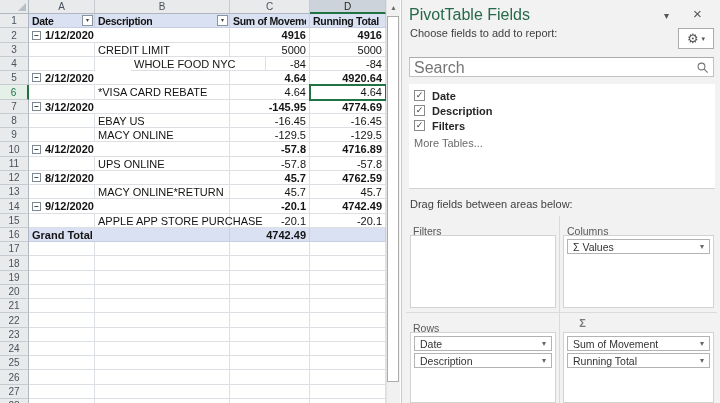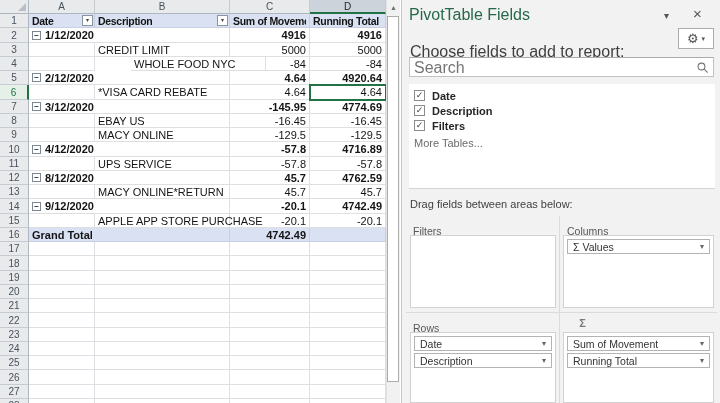--- a/index.html
+++ b/index.html
@@ -35,21 +35,21 @@
         border-left:1px solid #E3E3E3;box-sizing:border-box;}
   .vs-up{position:absolute;left:0;top:0;width:13px;height:15px;background:#F1F1F1;color:#6F6F6F;
         font-size:7px;text-align:center;line-height:15px;}
   .vs-thumb{position:absolute;left:0;top:16px;width:12px;height:366px;background:#FFFFFF;border:1px solid #ACACAC;box-sizing:border-box;}
   
   .pane{position:absolute;left:401px;top:0;width:319px;height:403px;background:#F2F2F2;
         border-left:1px solid #C9C9C9;box-sizing:border-box;overflow:hidden;}
   .pane-title{position:absolute;left:7px;top:6px;font-size:16px;color:#26694A;}
   .pane-chevron{position:absolute;left:262px;top:10px;font-size:10px;color:#555;cursor:default;}
   .pane-close{position:absolute;left:291px;top:5px;font-size:15px;color:#555;cursor:default;}
-  .choose{position:absolute;left:8px;top:43px;font-size:16px;color:#3F3F3F;}
+  .choose{position:absolute;left:8px;top:27px;font-size:11px;color:#3F3F3F;}
   .gear-btn{position:absolute;left:276px;top:28px;width:36px;height:21px;background:#fff;border:1px solid #ABABAB;
         box-sizing:border-box;display:flex;align-items:center;justify-content:center;gap:3px;color:#555;}
   .gear-g{font-size:13px;line-height:13px;}
   .gear-c{font-size:7px;}
   .search{position:absolute;left:7px;top:57px;width:305px;height:20px;background:#fff;border:1px solid #C2C2C2;
         border-top-color:#ABABAB;box-sizing:border-box;}
   .search-input{position:absolute;left:2px;top:1px;width:280px;height:16px;border:none;outline:none;
         font-family:"Liberation Sans",sans-serif;font-size:16px;color:#444;background:transparent;}
   .search-input::placeholder{color:#757575;}
   .mag{position:absolute;right:4px;top:4px;}
@@ -166,21 +166,21 @@
       <div class="cell c-num" style="left: 230px; width: 80px; top: 128px; height: 14px;">-129.5</div>
       <div class="cell c-num" style="left: 310px; width: 76px; top: 128px; height: 14px;">-129.5</div>
       <div class="cell c-bold" style="left: 29px; width: 201px; top: 142px; height: 15px;">
         <div class="grp-btn">−</div>
         <span>4/12/2020</span>
       </div>
       <div class="cell " style="left: 95px; width: 135px; top: 142px; height: 15px;"></div>
       <div class="cell c-num c-bold" style="left: 230px; width: 80px; top: 142px; height: 15px;">-57.8</div>
       <div class="cell c-num c-bold" style="left: 310px; width: 76px; top: 142px; height: 15px;">4716.89</div>
       <div class="cell " style="left: 29px; width: 66px; top: 157px; height: 14px;"></div>
-      <div class="cell " style="left: 95px; width: 135px; top: 157px; height: 14px;">UPS SERVICE</div>
+      <div class="cell " style="left: 95px; width: 135px; top: 157px; height: 14px;">UPS ONLINE</div>
       <div class="cell c-num" style="left: 230px; width: 80px; top: 157px; height: 14px;">-57.8</div>
       <div class="cell c-num" style="left: 310px; width: 76px; top: 157px; height: 14px;">-57.8</div>
       <div class="cell c-bold" style="left: 29px; width: 201px; top: 171px; height: 14px;">
         <div class="grp-btn">−</div>
         <span>8/12/2020</span>
       </div>
       <div class="cell " style="left: 95px; width: 135px; top: 171px; height: 14px;"></div>
       <div class="cell c-num c-bold" style="left: 230px; width: 80px; top: 171px; height: 14px;">45.7</div>
       <div class="cell c-num c-bold" style="left: 310px; width: 76px; top: 171px; height: 14px;">4762.59</div>
       <div class="cell " style="left: 29px; width: 66px; top: 185px; height: 14px;"></div>

